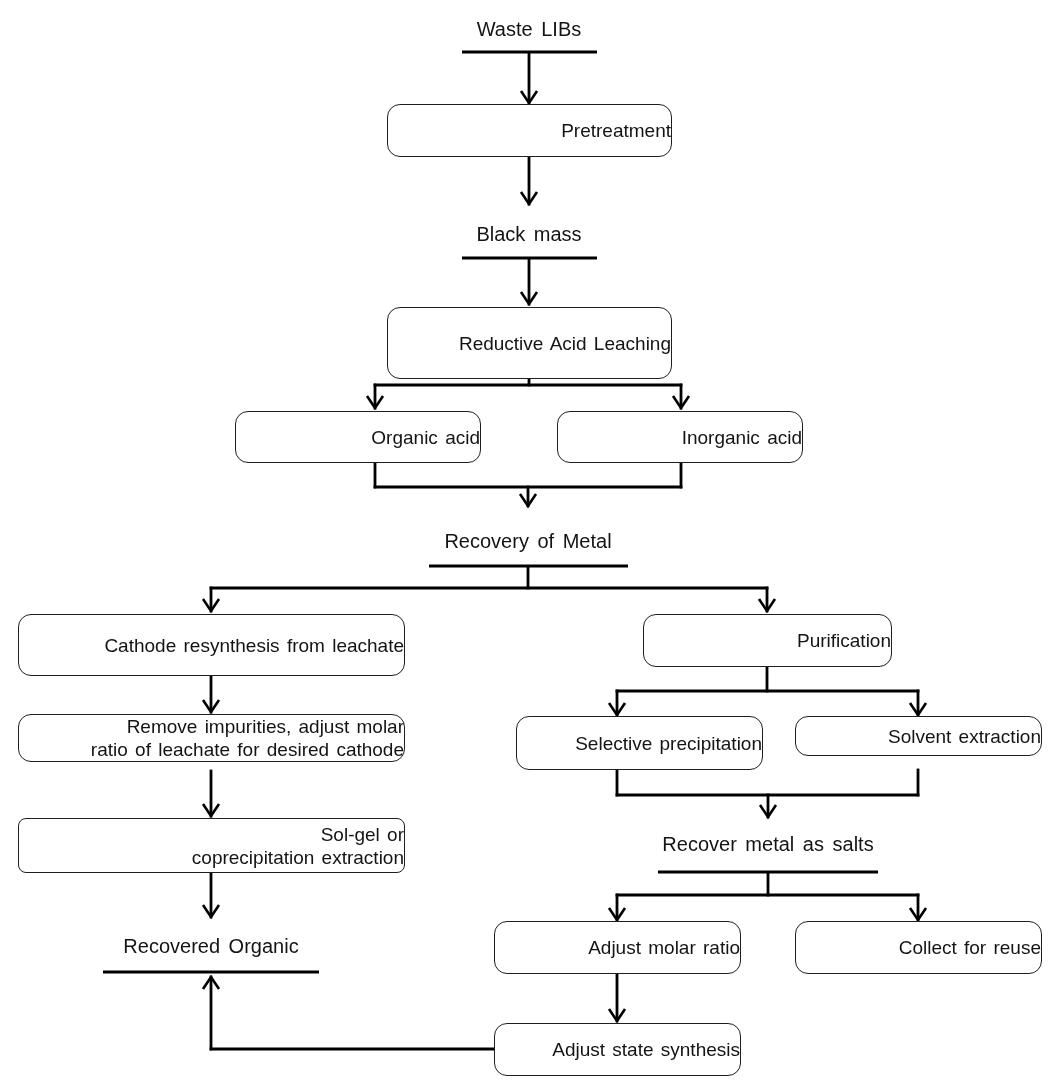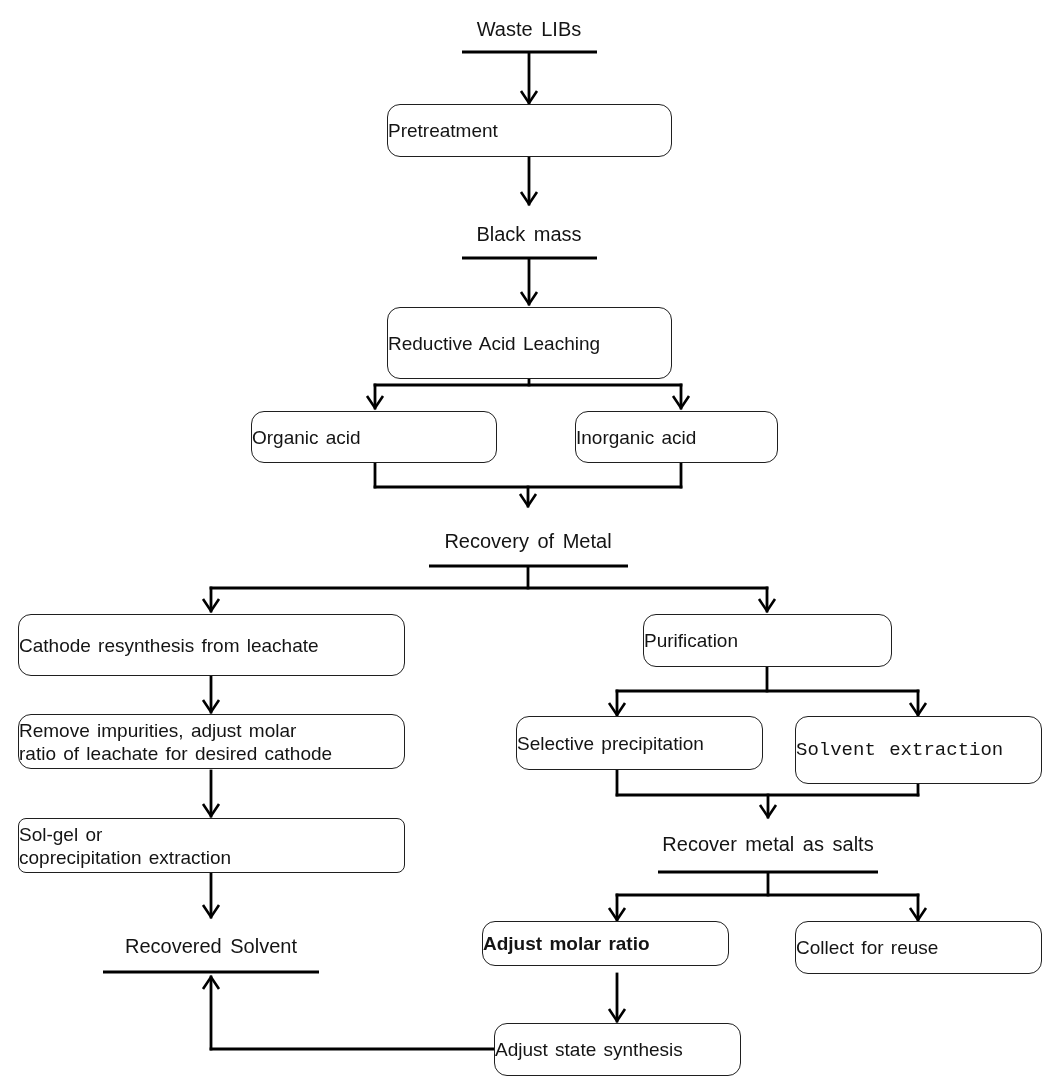--- a/index.html
+++ b/index.html
@@ -19,21 +19,21 @@
   }
   svg.connectors{position:absolute;left:0;top:0;z-index:0;}
   .ln{stroke:var(--line);stroke-width:2.8;stroke-linecap:square;fill:none;}
   .ul{stroke:var(--line);stroke-width:3.2;stroke-linecap:butt;fill:none;}
   .ah{stroke:var(--line);stroke-width:2.6;fill:none;stroke-linejoin:miter;}
   .node{
     position:absolute;z-index:1;
     background:var(--bg);
     border:1.7px solid var(--border);
     border-radius:13px;
-    display:flex;flex-direction:column;align-items:flex-start;justify-content:center;
+    display:flex;flex-direction:column;align-items:flex-end;justify-content:center;
     font-size:19px;line-height:23px;
     text-align:center;
     word-spacing:2px;
     box-sizing:border-box;
   }
   .flabel{
     position:absolute;z-index:1;
     font-size:20px;line-height:26px;
     text-align:center;
     word-spacing:3px;
@@ -156,67 +156,67 @@
       <polyline class="ah" points="203,989 211,977 219,989"></polyline>
     </g>
   </svg>
 
   <div class="flabel" style="left:429px;top:16px;width:200px;">Waste LIBs</div>
 
   <div class="flabel" style="left:429px;top:221px;width:200px;">Black mass</div>
 
   <div class="flabel" style="left:408px;top:528px;width:240px;">Recovery of Metal</div>
 
-  <div class="flabel" style="left:91px;top:933px;width:240px;">Recovered Solvent</div>
+  <div class="flabel" style="left:91px;top:933px;width:240px;">Recovered Organic</div>
 
   <div class="flabel" style="left:648px;top:831px;width:240px;">Recover metal as salts</div>
 
   <div class="node" style="left:387px;top:104px;width:285px;height:53px;">
     <span>Pretreatment</span>
   </div>
 
   <div class="node" style="left:387px;top:307px;width:285px;height:72px;">
     <span>Reductive Acid Leaching</span>
   </div>
 
-  <div class="node" style="left:251px;top:411px;width:246px;height:52px;">
+  <div class="node" style="left:235px;top:411px;width:246px;height:52px;">
     <span>Organic acid</span>
   </div>
 
-  <div class="node" style="left:557px;top:411px;width:203px;height:52px;margin-left:18px;">
+  <div class="node" style="left:557px;top:411px;width:246px;height:52px;">
     <span>Inorganic acid</span>
   </div>
 
   <div class="node" style="left:18px;top:614px;width:387px;height:62px;">
     <span>Cathode resynthesis from leachate</span>
   </div>
 
-  <div class="node" style="left:18px;top:714px;width:387px;height:55px;">
+  <div class="node" style="left:18px;top:714px;width:387px;height:48px;">
     <span>Remove impurities, adjust molar</span>
     <span>ratio of leachate for desired cathode</span>
   </div>
 
   <div class="node" style="left:18px;top:818px;width:387px;height:55px;border-radius:8px;">
     <span>Sol-gel or</span>
     <span>coprecipitation extraction</span>
   </div>
 
   <div class="node" style="left:643px;top:614px;width:249px;height:53px;">
     <span>Purification</span>
   </div>
 
   <div class="node" style="left:516px;top:716px;width:247px;height:54px;">
     <span>Selective precipitation</span>
   </div>
 
-  <div class="node" style="left:795px;top:716px;width:247px;height:68px;font-family:Liberation Mono, monospace;">
+  <div class="node" style="left:795px;top:716px;width:247px;height:40px;">
     <span>Solvent extraction</span>
   </div>
 
-  <div class="node" style="left:482px;top:921px;width:247px;height:45px;font-weight:bold;">
+  <div class="node" style="left:494px;top:921px;width:247px;height:53px;">
     <span>Adjust molar ratio</span>
   </div>
 
   <div class="node" style="left:795px;top:921px;width:247px;height:53px;">
     <span>Collect for reuse</span>
   </div>
 
   <div class="node" style="left:494px;top:1023px;width:247px;height:53px;">
     <span>Adjust state synthesis</span>
   </div>

